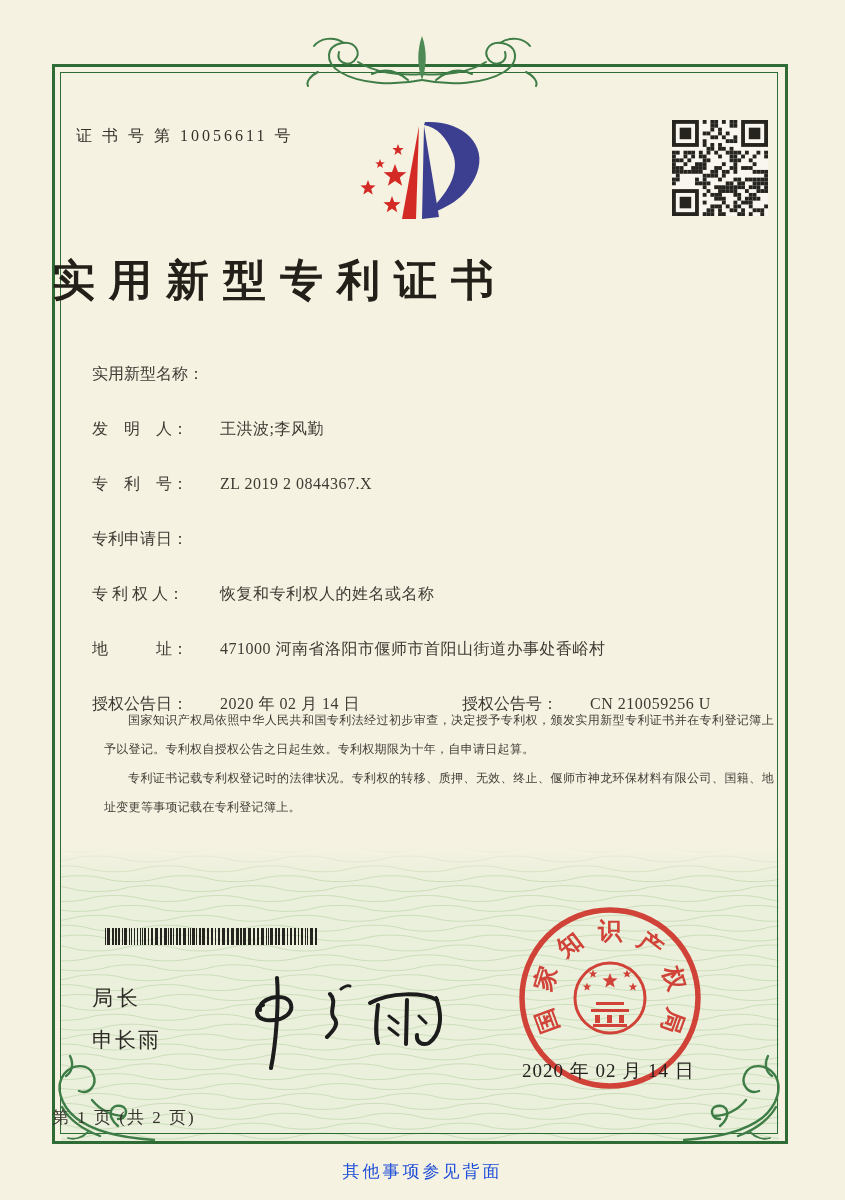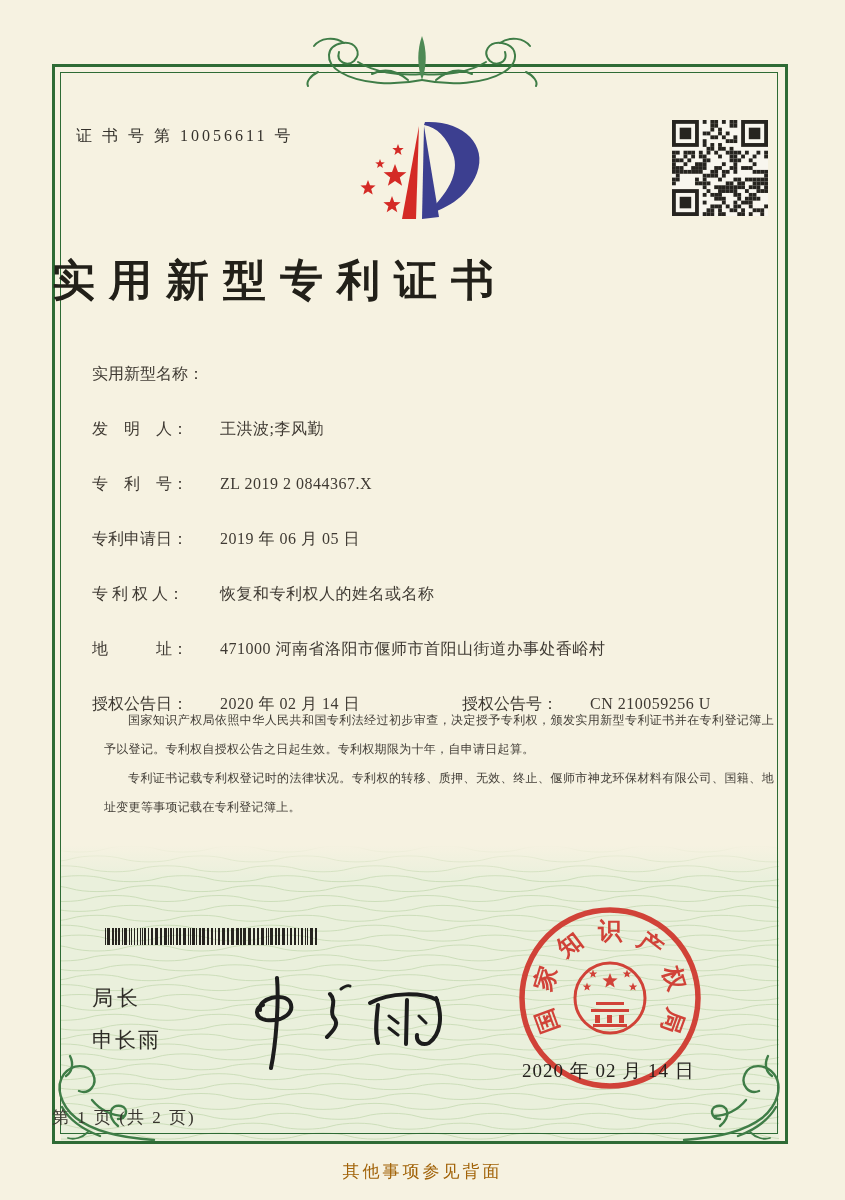--- a/index.html
+++ b/index.html
@@ -38,21 +38,21 @@
   
   .barcode{position:absolute;left:105px;top:928px;width:215px;height:17px;}
   .officer-title{position:absolute;left:92px;top:984px;font-size:21px;letter-spacing:4px;color:#2e2b26;}
   .officer-name{position:absolute;left:92px;top:1026px;font-size:21px;letter-spacing:2px;color:#2e2b26;}
   .signature{position:absolute;left:232px;top:972px;width:240px;height:100px;}
   .seal{position:absolute;left:515px;top:903px;width:190px;height:190px;opacity:.92;}
   .seal-date{position:absolute;left:522px;top:1058px;font-size:19px;letter-spacing:1px;color:#24221e;}
   .page-ind{position:absolute;left:52px;top:1106px;width:730px;text-align:left;
     font-size:17px;letter-spacing:2px;color:#38352e;}
   .back-note{position:absolute;left:0;top:1160px;width:845px;text-align:center;
-    font-size:17px;letter-spacing:3px;color:#a16207;}
+    font-size:17px;letter-spacing:3px;color:#1d4ed8;}
   .seal-ch{font-size:24px;font-weight:bold;fill:#cf342b;
     font-family:"Liberation Serif","DejaVu Serif",serif;}
 </style>
 </head>
 <body>
 
 <div id="page">
 
   <div class="band">
     <svg id="waves" width="718" height="296">
@@ -376,21 +376,20 @@
     <div class="row">
       <span class="lab">发　明　人：</span>
       <span class="val">王洪波;李风勤</span>
     </div>
     <div class="row">
       <span class="lab">专　利　号：</span>
       <span class="val">ZL 2019 2 0844367.X</span>
     </div>
     <div class="row">
       <span class="lab">专利申请日：</span>
-      <span class="val">2019 年 06 月 05 日</span>
     </div>
     <div class="row">
       <span class="lab">专 利 权 人：</span>
       <span class="val">恢复和专利权人的姓名或名称</span>
     </div>
     <div class="row">
       <span class="lab">地　　　址：</span>
       <span class="val">471000 河南省洛阳市偃师市首阳山街道办事处香峪村</span>
     </div>
     <div class="row grant">

